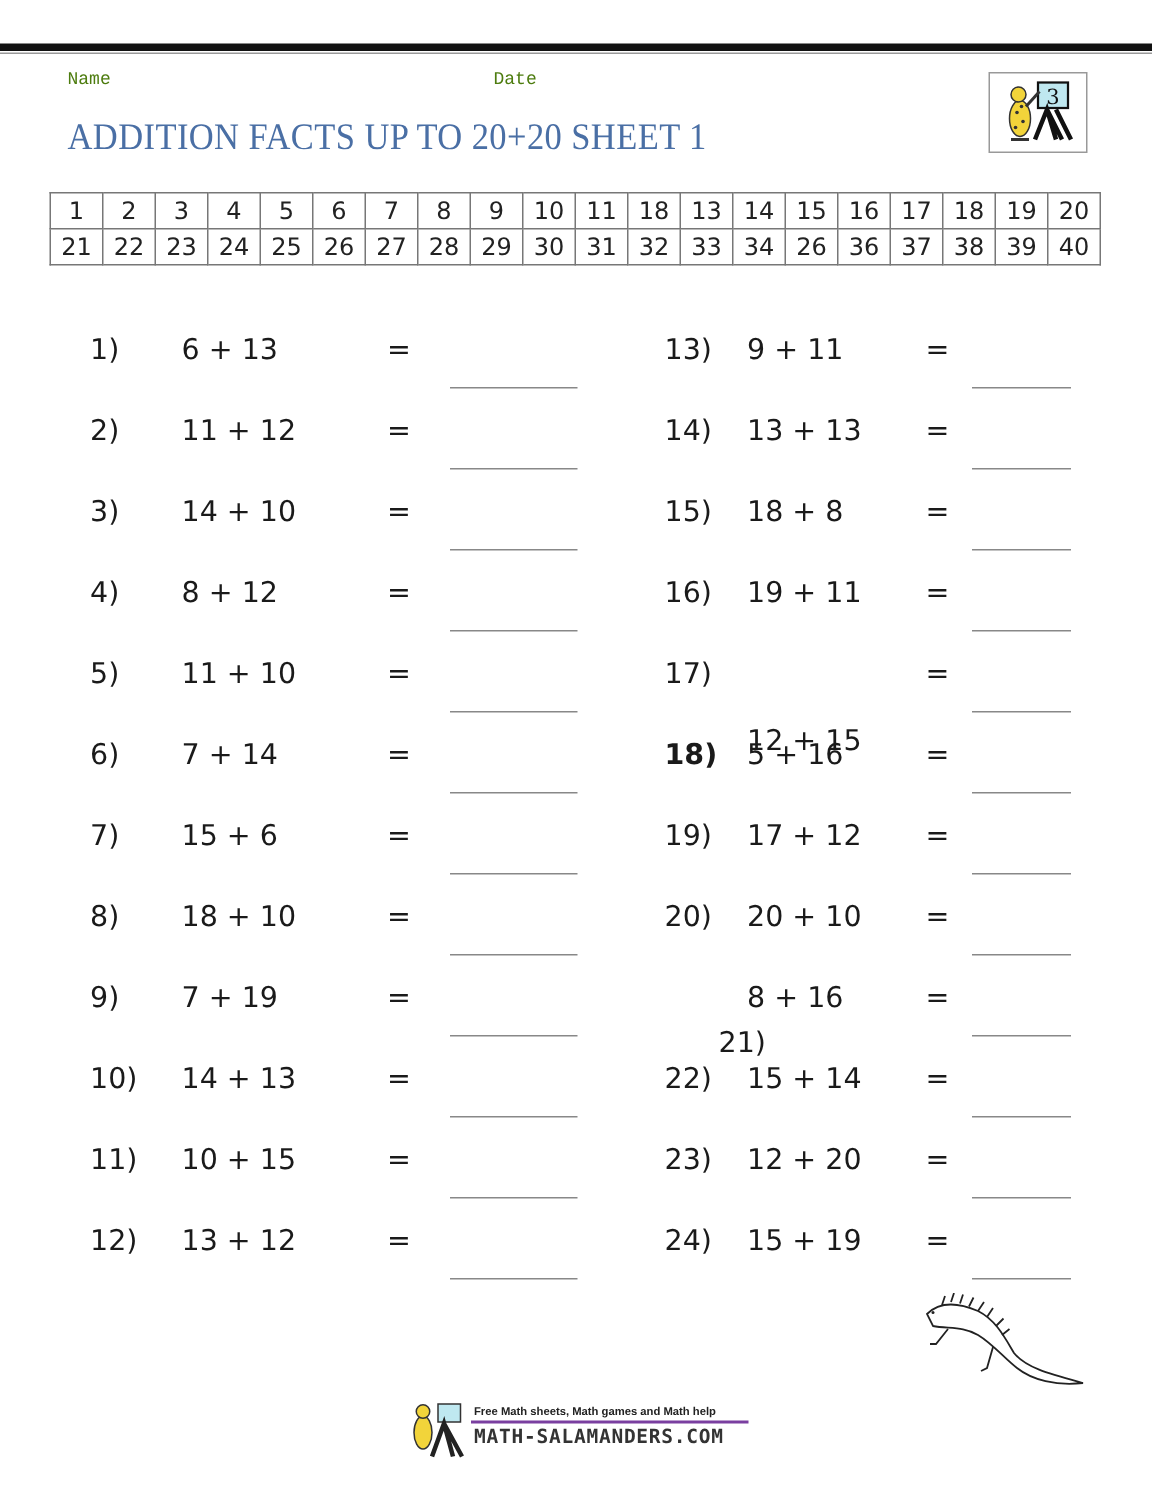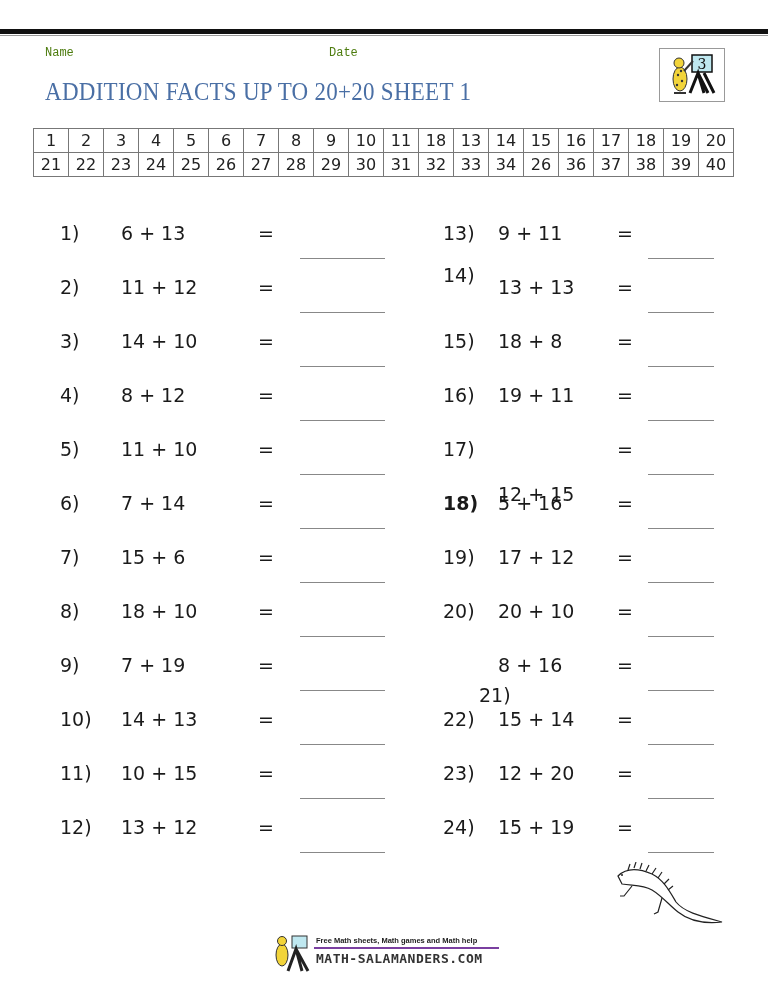--- a/index.html
+++ b/index.html
@@ -170,21 +170,21 @@
       <span class="q" style="left: 258px; top: 816px;">=</span>
       <div class="ans-line" style="left: 300px; top: 852px; width: 85px;"></div>
     </div>
     <div>
       <span class="q" style="left: 443px; top: 222px;">13)</span>
       <span class="q" style="left: 498px; top: 222px;">9 + 11</span>
       <span class="q" style="left: 617px; top: 222px;">=</span>
       <div class="ans-line" style="left: 648px; top: 258px; width: 66px;"></div>
     </div>
     <div>
-      <span class="q" style="left: 443px; top: 264px;">14)</span>
+      <span class="q" style="left: 443px; top: 276px;">14)</span>
       <span class="q" style="left: 498px; top: 276px;">13 + 13</span>
       <span class="q" style="left: 617px; top: 276px;">=</span>
       <div class="ans-line" style="left: 648px; top: 312px; width: 66px;"></div>
     </div>
     <div>
       <span class="q" style="left: 443px; top: 330px;">15)</span>
       <span class="q" style="left: 498px; top: 330px;">18 + 8</span>
       <span class="q" style="left: 617px; top: 330px;">=</span>
       <div class="ans-line" style="left: 648px; top: 366px; width: 66px;"></div>
     </div>

